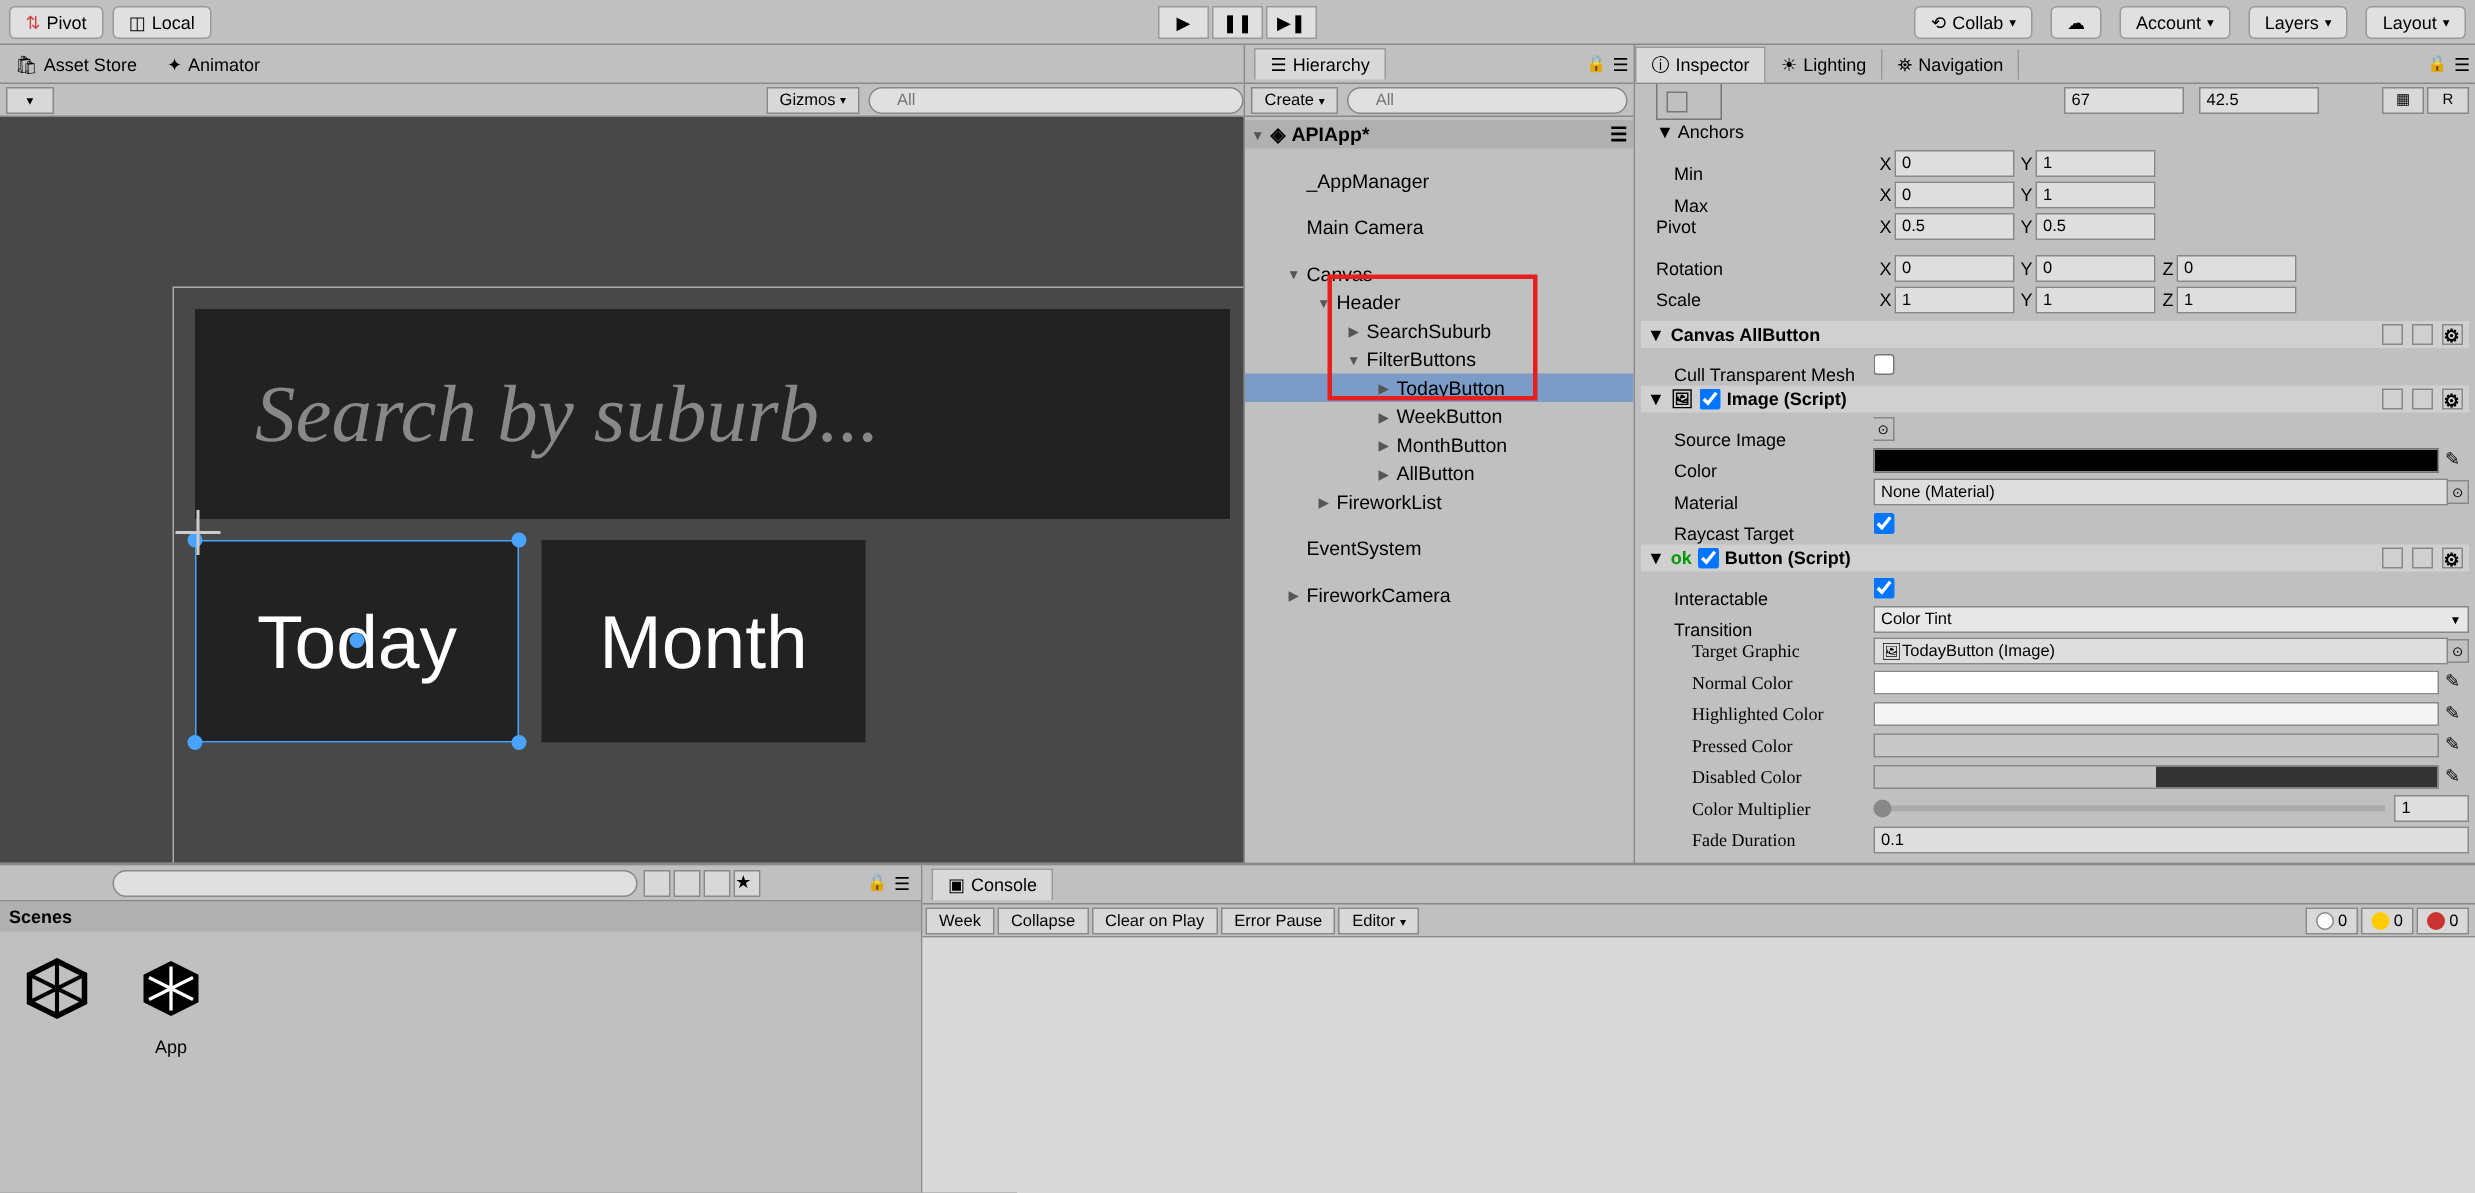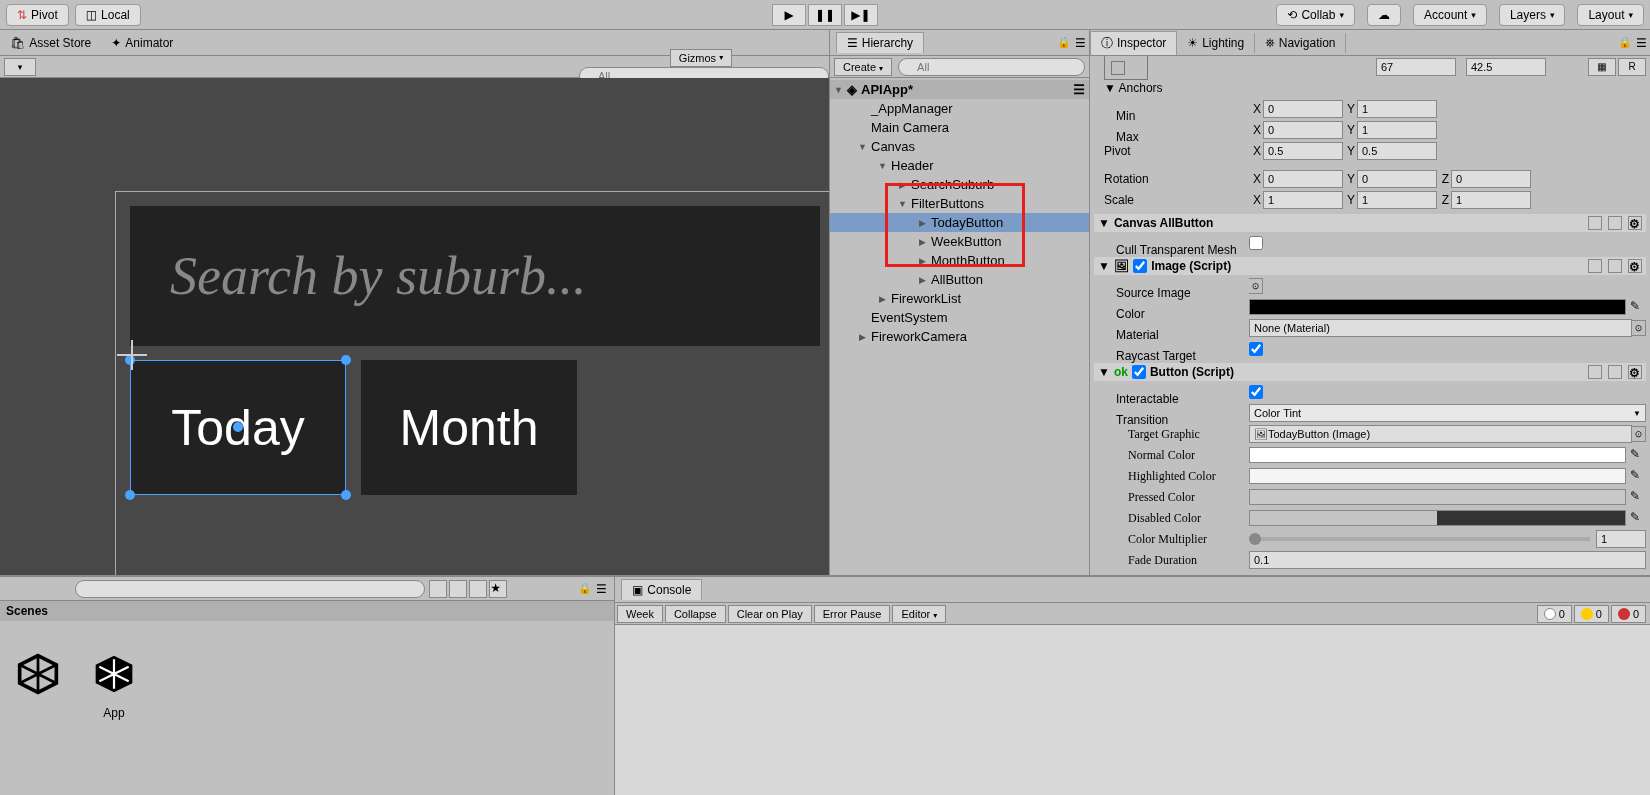--- a/index.html
+++ b/index.html
@@ -12,21 +12,21 @@
 .play-btn { width: 34px; height: 22px; background: #e0e0e0; border: 1px solid #999; display:flex;align-items:center;justify-content:center;cursor:pointer;}
 .toolbar-right { margin-left: auto; margin-right: 6px; display: flex; gap: 6px; }
 
 .upper { display: flex; height: 545px; }
 
 .scene-col { width: 830px; display: flex; flex-direction: column; border-right: 1px solid #888;}
 .scene-tabs { height: 26px; background: #c0c0c0; display: flex; align-items: center; gap: 20px; padding-left: 10px; border-bottom: 1px solid #888;}
 .scene-tab { display:flex; align-items:center; gap:4px; cursor:pointer;}
 .scene-toolbar { height: 22px; background: #c0c0c0; display:flex; align-items:center; border-bottom: 1px solid #888;}
 .scene-left-dd { width: 32px; height: 18px; background: #d8d8d8; border:1px solid #888; margin-left:4px; display:flex; align-items:center; justify-content:center; font-size:9px;}
-.scene-search-wrap { margin-left:auto; display:flex; align-items:center;flex-direction:column; }
+.scene-search-wrap { margin-left:auto; display:flex; align-items:center; }
 .gizmos { background:#d8d8d8; border:1px solid #888; padding:2px 8px; font-size:11px; margin-right:6px; cursor:pointer; display:flex; gap:3px; align-items:center;}
 .scene-search { width: 250px; height:18px; border-radius:9px; border:1px solid #888; background:#e0e0e0; padding-left:18px; font-size:11px;}
 .scene-view { flex:1; background: #484848; position:relative; overflow:hidden;}
 .canvas-outline { position:absolute; left:115px; top:113px; width:780px; height:500px; border:1px solid #aaa; }
 .search-box { position:absolute; left:130px; top:128px; width:690px; height:140px; background:#222; display:flex; align-items:center; padding-left:40px; }
 .search-placeholder { color:#888; font-size:54px; font-style:italic; font-family: Georgia, serif;}
 .filter-row { position:absolute; left:130px; top:282px; display:flex; gap:15px; }
 .filter-btn { width:216px; height:135px; background:#222; display:flex; align-items:center; justify-content:center; color:#fff; font-size:50px; }
 .sel-rect { position:absolute; border:1px solid #4aa3ff; }
 .sel-handle { position:absolute; width:10px; height:10px; background:#4aa3ff; border-radius:50%;}
@@ -37,21 +37,21 @@
 
 .hierarchy-col { width: 260px; display:flex; flex-direction:column; border-right:1px solid #888;}
 .panel-tab-row { height:26px; background:#c0c0c0; display:flex; align-items:center; padding-left:6px; border-bottom:1px solid #888;}
 .panel-tab { background:#d8d8d8; border:1px solid #999; border-bottom:none; padding:3px 10px; font-size:12px; display:flex; align-items:center; gap:4px;}
 .h-toolbar { height:22px; background:#c0c0c0; display:flex; align-items:center; border-bottom:1px solid #888; padding:0 4px;}
 .create-btn { background:#d8d8d8; border:1px solid #888; padding:2px 8px; font-size:11px; cursor:pointer;}
 .h-search { flex:1; margin-left:6px; height:18px; border-radius:9px; border:1px solid #888; background:#e0e0e0; padding-left:18px; font-size:11px;}
 .h-tree { flex:1; background:#c0c0c0; overflow:hidden; padding-top:2px; font-size:13px;}
 .tree-header { background:#b0b0b0; padding:2px 4px; display:flex; align-items:center; gap:4px; font-weight:bold;}
 .tree-row { padding:1px 0 1px 28px; display:flex; align-items:center; gap:4px; cursor:pointer; height:19px;}
-.tree-row.d1 { padding-left:28px;}
+.tree-row.d1 { padding-left:28px;margin-top:12px;}
 .tree-row.d2 { padding-left:48px;}
 .tree-row.d3 { padding-left:68px;}
 .tree-row.d4 { padding-left:88px;}
 .tree-row.sel { background:#7a9cc6;}
 .tri-e { width:9px; font-size:9px; color:#555; text-align:center;}
 .red-box { border:3px solid #e61e1e; position:absolute;}
 .hier-highlight { position:absolute;}
 
 .inspector-col { flex:1; display:flex; flex-direction:column; background:#c0c0c0;}
 .insp-tabs { height:26px; background:#c0c0c0; display:flex; align-items:center; border-bottom:1px solid #888;}
@@ -81,21 +81,21 @@
 .rect-inner { position:absolute; left:6px; top:6px; width:14px; height:14px; border:1px solid #777;}
 .tl-btn { width:28px; height:18px; border:1px solid #888; background:#d8d8d8; text-align:center; font-size:10px; line-height:16px; margin-left:2px;}
 
 .lower { display:flex; height: 220px; border-top:2px solid #888;}
 .project-col { width:615px; background:#c0c0c0; display:flex; flex-direction:column; border-right:1px solid #888;}
 .proj-toolbar { height:24px; display:flex; align-items:center; padding:0 4px; border-bottom:1px solid #888;}
 .proj-search { width:350px; height:18px; border-radius:9px; border:1px solid #888; background:#e0e0e0; margin-left:auto;}
 .proj-icons { display:flex; gap:2px; margin-left:4px;}
 .proj-ico { width:18px; height:18px; border:1px solid #888; background:#d8d8d8;}
 .scenes-header { background:#b0b0b0; padding:3px 6px; font-weight:bold;}
-.proj-items { display:flex; gap:20px; padding:10px;margin-top:15px;}
+.proj-items { display:flex; gap:20px; padding:10px;}
 .proj-item { display:flex; flex-direction:column; align-items:center; gap:4px; cursor:pointer;}
 .proj-thumb { width:56px; height:56px; display:flex; align-items:center; justify-content:center;}
 .unity-logo { width:44px; height:44px; }
 
 .console-col { flex:1; background:#c0c0c0; display:flex; flex-direction:column;}
 .console-tab-row { height:26px; display:flex; align-items:center; padding-left:6px; border-bottom:1px solid #888;}
 .console-toolbar { height:22px; display:flex; align-items:center; border-bottom:1px solid #888;}
 .c-btn { background:#d8d8d8; border:1px solid #888; padding:2px 8px; font-size:11px; margin-left:2px; cursor:pointer;}
 .c-toggles { margin-left:auto; display:flex; gap:2px; margin-right:4px;}
 .c-toggle { background:#d8d8d8; border:1px solid #888; padding:2px 6px; font-size:11px; display:flex; align-items:center; gap:3px;}

